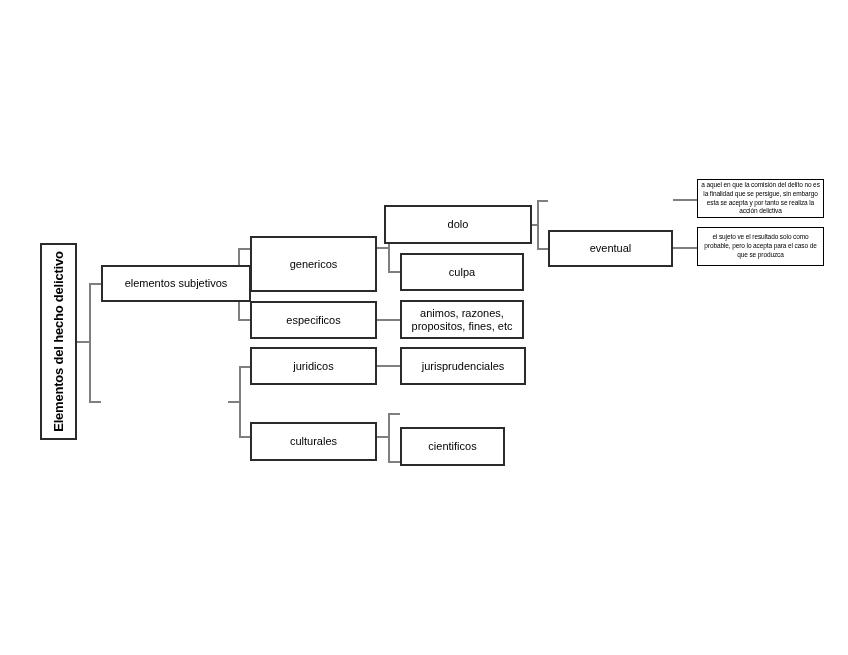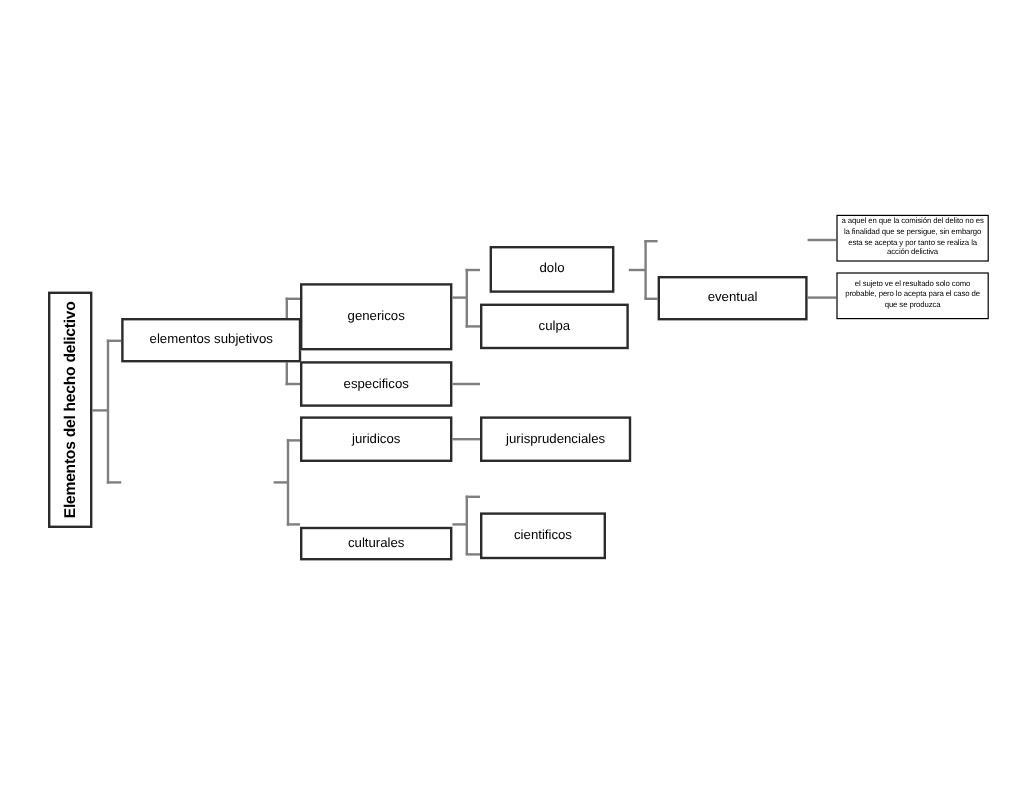--- a/index.html
+++ b/index.html
@@ -110,24 +110,25 @@
 
   <div class="root-box" style="left:40px;top:243px;width:37px;height:197px">
     <span class="vlabel">Elementos del hecho delictivo</span>
   </div>
 
   <div class="node" style="left:101px;top:265px;width:150px;height:37px">elementos subjetivos</div>
 
   <div class="node" style="left:250px;top:236px;width:127px;height:56px">genericos</div>
   <div class="node" style="left:250px;top:301px;width:127px;height:38px">especificos</div>
   <div class="node" style="left:250px;top:347px;width:127px;height:38px">juridicos</div>
-  <div class="node" style="left:250px;top:439px;width:127px;height:28px">culturales</div>
+  <div class="node" style="left:250px;top:422px;width:127px;height:39px">culturales</div>
 
-  <div class="node" style="left:408px;top:205px;width:104px;height:39px">dolo</div>
+  <div class="node" style="left:384px;top:205px;width:148px;height:39px">dolo</div>
   <div class="node" style="left:400px;top:253px;width:124px;height:38px">culpa</div>
+  <div class="node" style="left:400px;top:300px;width:124px;height:39px">animos, razones, propositos, fines, etc</div>
   <div class="node" style="left:400px;top:347px;width:126px;height:38px">jurisprudenciales</div>
   <div class="node" style="left:400px;top:427px;width:105px;height:39px">cientificos</div>
 
   <div class="node" style="left:548px;top:230px;width:125px;height:37px">eventual</div>
 
   <div class="desc" style="left:697px;top:179px;width:127px;height:39px">a aquel en que la comisión del delito no es la finalidad que se persigue, sin embargo esta se acepta y por tanto se realiza la acción delictiva</div>
   <div class="desc" style="left:697px;top:227px;width:127px;height:39px">el sujeto ve el resultado solo como probable, pero lo acepta para el caso de que se produzca</div>
 
 </div>
 

